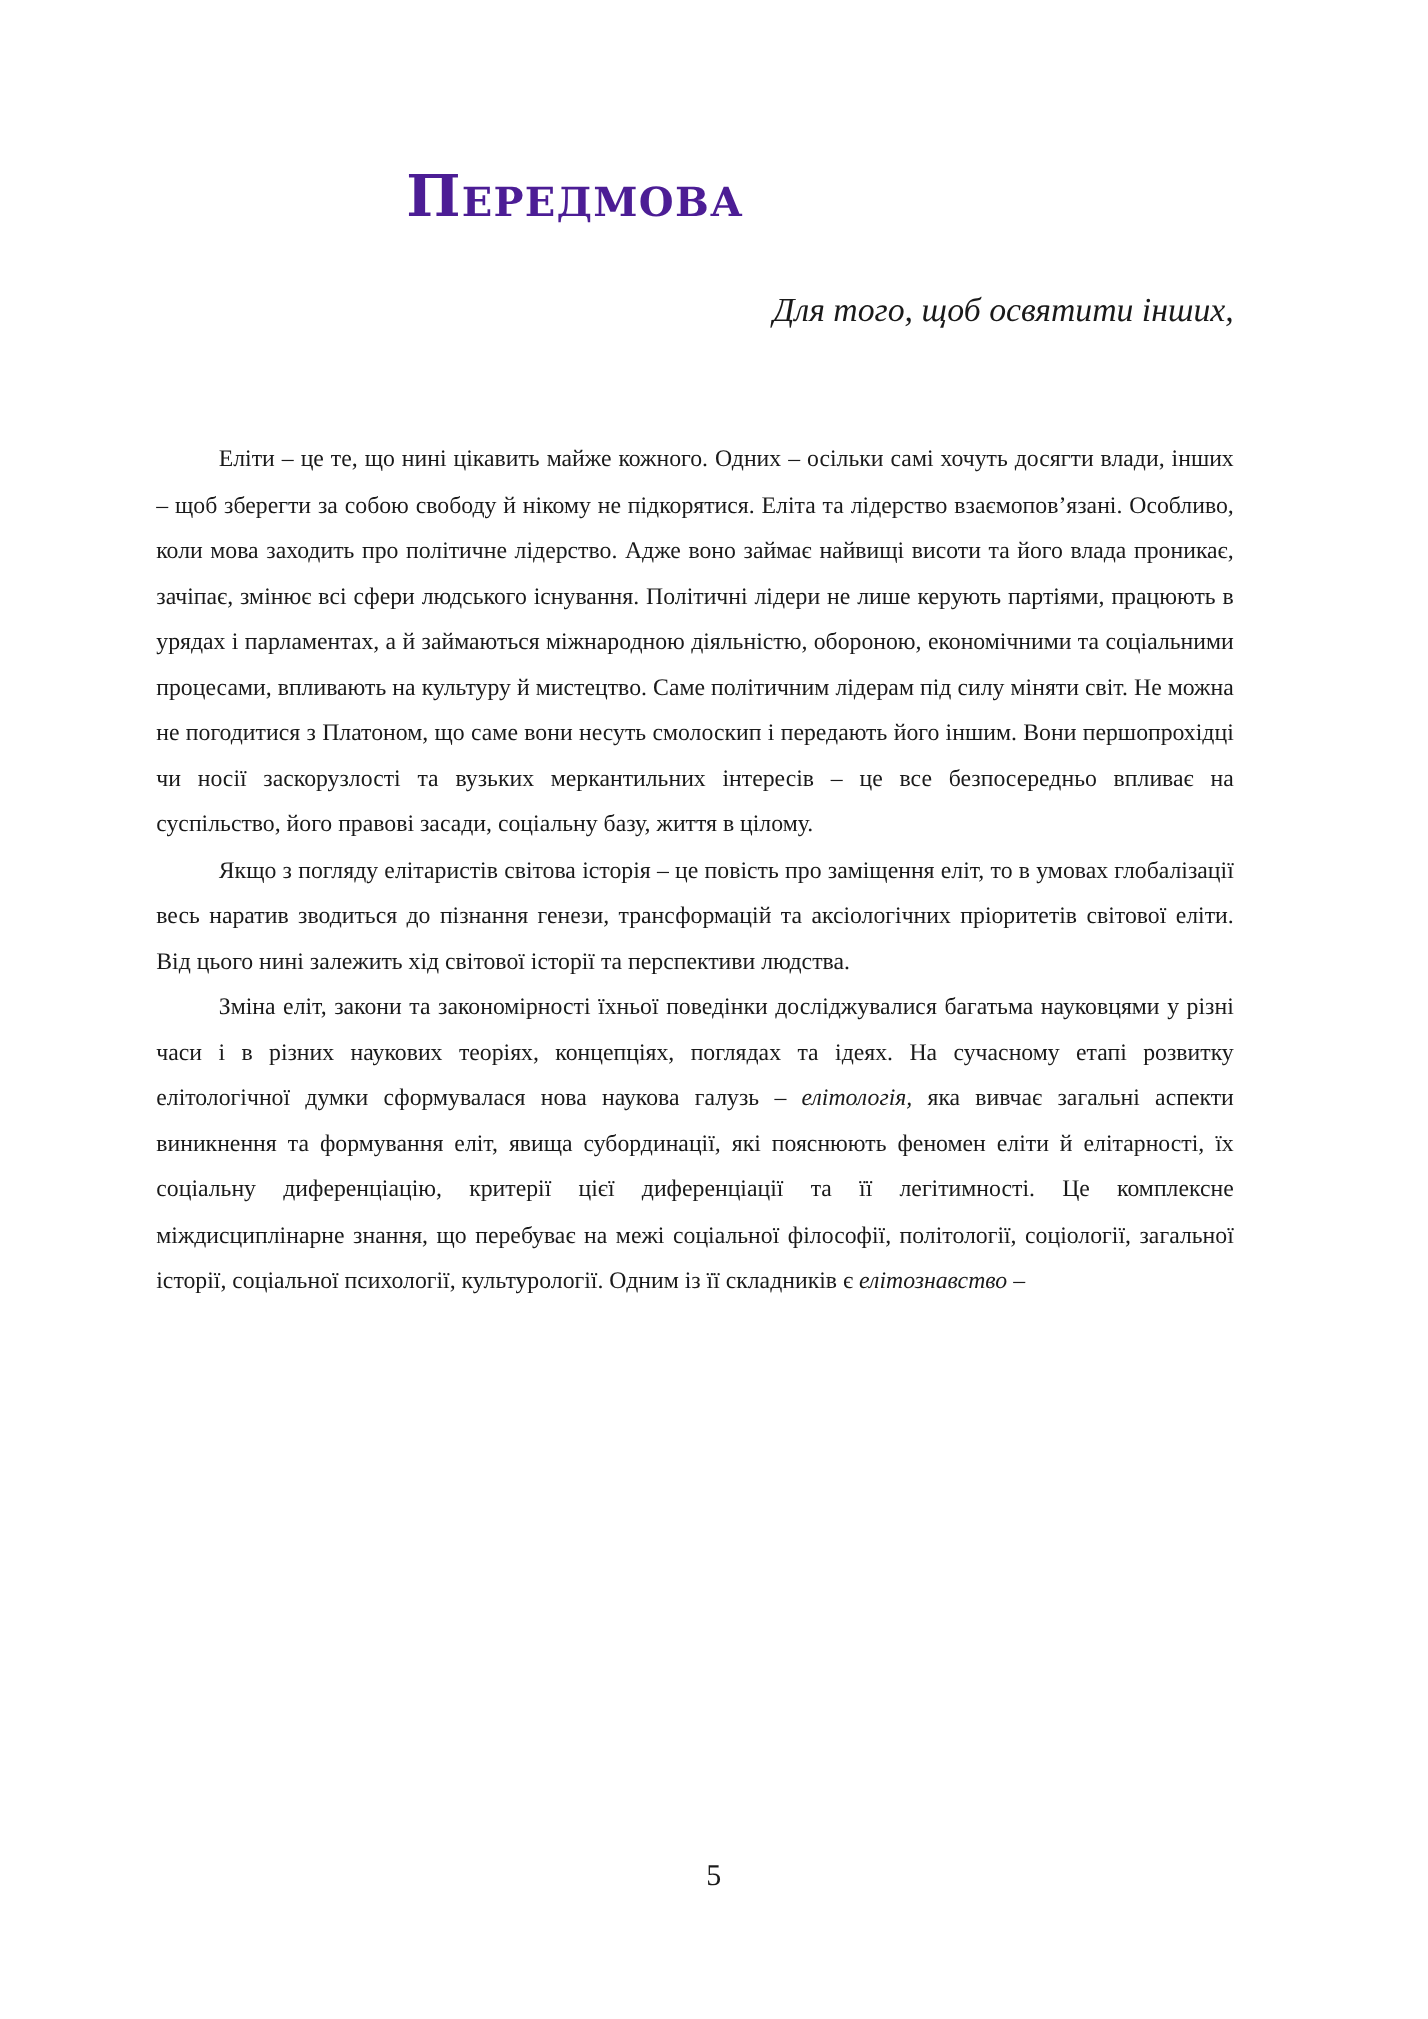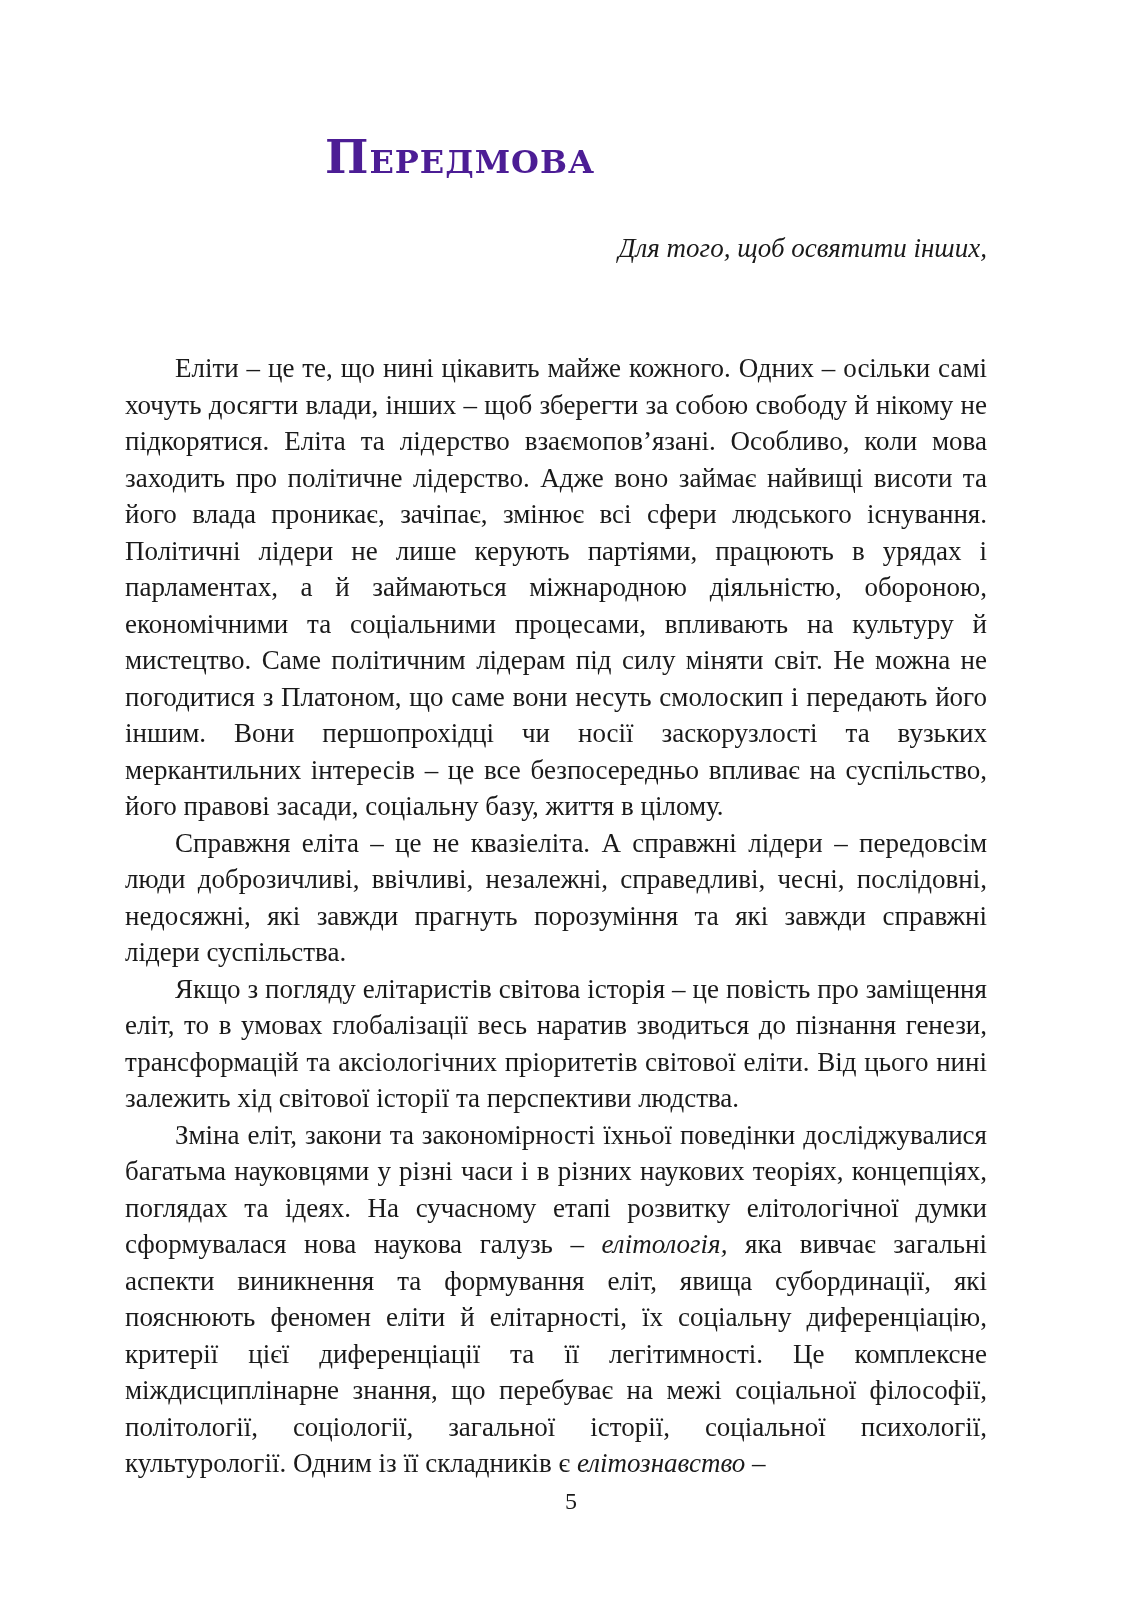--- a/index.html
+++ b/index.html
@@ -5,34 +5,33 @@
   html, body { margin: 0; padding: 0; background: #ffffff; }
   body { width: 1142px; height: 1615px; position: relative; overflow: hidden;
          font-family: "Liberation Serif", "DejaVu Serif", serif; color: #1a1a1a; }
   .title { position: absolute; top: 130px; left: 0; width: 920px; text-align: center;
            font-family: "DejaVu Serif", serif; font-weight: bold; font-size: 40px; letter-spacing: 1px; color: #4c1d95; }
   .title .big { font-size: 46px; }
   .title .small { font-size: 32px; text-transform: uppercase; }
   .epigraph { position: absolute; top: 215px; right: 155px; text-align: right;
               font-style: italic; font-size: 27px; line-height: 33px; margin-top: 17px; }
   .body-text { position: absolute; top: 350px; left: 125px; width: 862px;
-               font-size: 27px; line-height: 36.5px; text-align: justify; }
+               font-size: 19px; line-height: 36.5px; text-align: justify; }
   .body-text p { margin: 0; text-indent: 50px; }
   .body-text em { }
   .page-num { position: absolute; top: 1488px; left: 0; width: 1142px; text-align: center; font-size: 24px; }
 </style>
 </head>
 <body>
 
 <div class="title"><span class="big">П</span><span class="small">ередмова</span></div>
 
 <div class="epigraph">
   <div>Для того, щоб освятити інших,</div>
 </div>
 
 <div class="body-text">
   <p>Еліти – це те, що нині цікавить майже кожного. Одних – осільки самі хочуть досягти влади, інших – щоб зберегти за собою свободу й нікому не підкорятися. Еліта та лідерство взаємопов’язані. Особливо, коли мова заходить про політичне лідерство. Адже воно займає найвищі висоти та його влада проникає, зачіпає, змінює всі сфери людського існування. Політичні лідери не лише керують партіями, працюють в урядах і парламентах, а й займаються міжнародною діяльністю, обороною, економічними та соціальними процесами, впливають на культуру й мистецтво. Саме політичним лідерам під силу міняти світ. Не можна не погодитися з Платоном, що саме вони несуть смолоскип і передають його іншим. Вони першопрохідці чи носії заскорузлості та вузьких меркантильних інтересів – це все безпосередньо впливає на суспільство, його правові засади, соціальну базу, життя в цілому.</p>
-  <p>Справжня еліта – це не квазіеліта. А справжні лідери – передовсім люди доброзичливі, ввічливі, незалежні, справедливі, чесні, послідовні, недосяжні, які завжди прагнуть порозуміння та які завжди справжні лідери суспільства.</p>
   <p>Якщо з погляду елітаристів світова історія – це повість про заміщення еліт, то в умовах глобалізації весь наратив зводиться до пізнання генези, трансформацій та аксіологічних пріоритетів світової еліти. Від цього нині залежить хід світової історії та перспективи людства.</p>
   <p><span>Зміна еліт, закони та закономірності їхньої поведінки досліджувалися багатьма науковцями у різні часи і в різних наукових теоріях, концепціях, поглядах та ідеях. На сучасному етапі розвитку елітологічної думки сформувалася нова наукова галузь – </span><em>елітологія,</em><span> яка вивчає загальні аспекти виникнення та формування еліт, явища субординації, які пояснюють феномен еліти й елітарності, їх соціальну диференціацію, критерії цієї диференціації та її легітимності. Це комплексне міждисциплінарне знання, що перебуває на межі соціальної філософії, політології, соціології, загальної історії, соціальної психології, культурології. Одним із її складників є </span><em>елітознавство</em><span> –</span></p>
 </div>
 
 <div class="page-num">5</div>
 
 </body></html>

